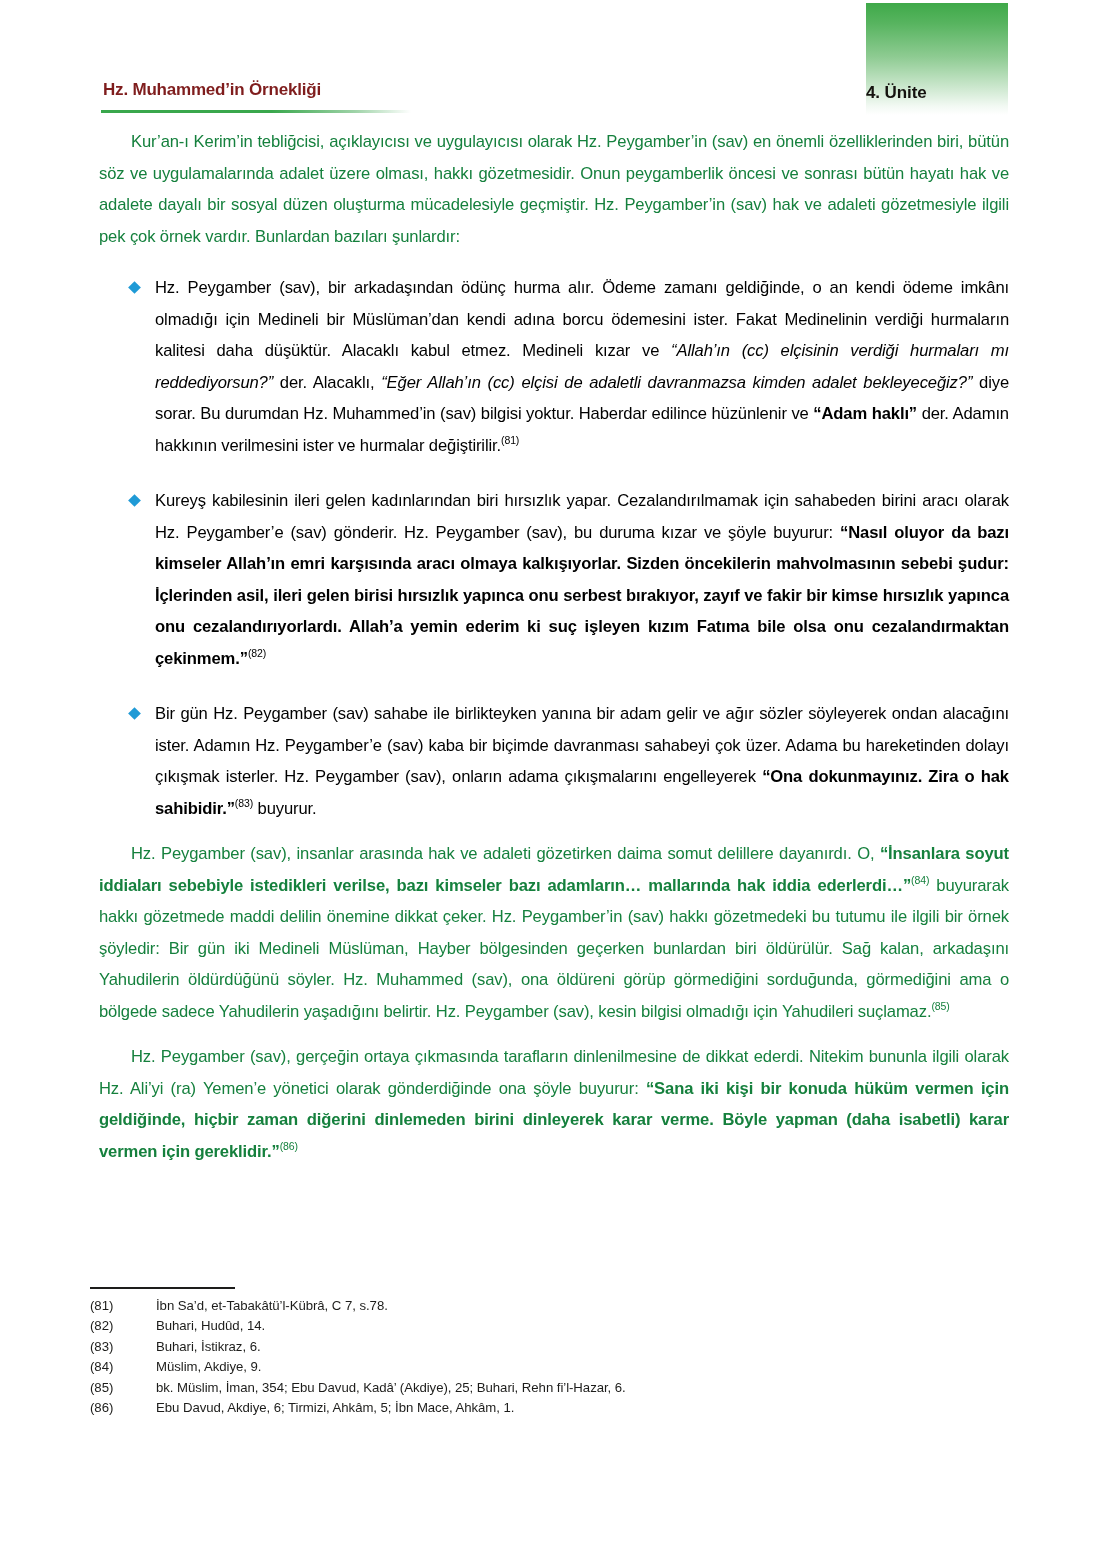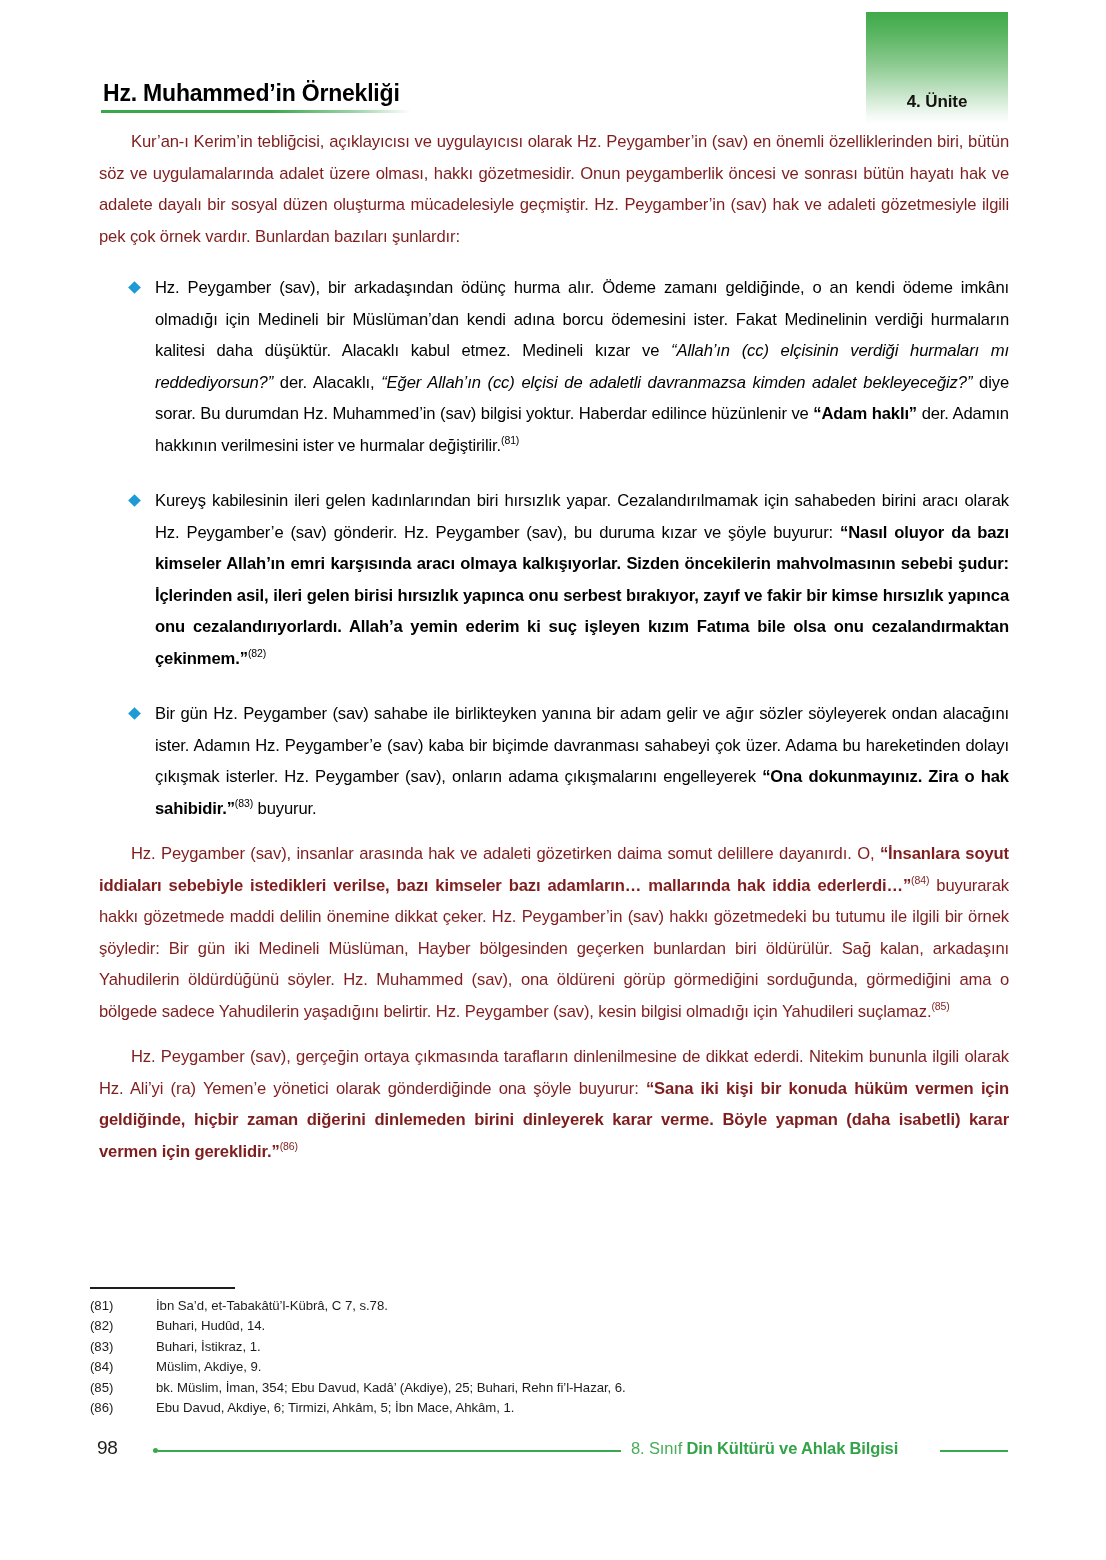--- a/index.html
+++ b/index.html
@@ -21,44 +21,44 @@
     position: absolute;
     inset: 0;
     width: 1106px;
     height: 1560px;
   }
 
   
   .unit-badge {
     position: absolute;
     left: 866px;
-    top: 12px;
+    top: 3px;
     width: 142px;
     height: 112px;
     background: linear-gradient(to bottom, #3fa949 0%, #57b45f 18%, #8ecb92 48%, #c9e6cb 74%, #f2f9f3 92%, #ffffff 100%);
     display: flex;
     align-items: flex-end;
-    justify-content: center;
+    justify-content: flex-start;
     box-sizing: border-box;
     padding-bottom: 12px;
   }
   .unit-badge-label {
     font-size: 17px;
     font-weight: bold;
     color: #15120f;
     letter-spacing: -0.1px;
   }
 
   .header-title {
     position: absolute;
     left: 103px;
     top: 80px;
-    font-size: 23px;
+    font-size: 17px;
     font-weight: bold;
-    color: #000000;
+    color: #7f1d1d;
     letter-spacing: -0.2px;
     white-space: nowrap;
   }
   .header-rule {
     position: absolute;
     left: 101px;
     top: 110px;
     width: 310px;
     height: 3px;
     background: linear-gradient(to right, #39a74c 0%, #39a74c 55%, #9fd3a8 82%, rgba(255,255,255,0) 100%);
@@ -71,21 +71,21 @@
     top: 126px;
     width: 910px;
   }
 
   p.para {
     margin: 0 0 0 0;
     font-size: 16.6px;
     line-height: 31.5px;
     text-align: justify;
     text-justify: inter-word;
-    color: #7f1d1d;
+    color: #15803d;
     letter-spacing: -0.12px;
   }
   p.para.indent { text-indent: 32px; }
 
   .gap-after-p1 { height: 20px; }
   .gap-sm { height: 14px; }
 
   .bullet-list {
     margin: 0;
     padding: 0;
@@ -252,38 +252,31 @@
         <div class="footnote-row">
           <div class="footnote-num">(81)</div>
           <div class="footnote-text">İbn Sa’d, et-Tabakâtü’l-Kübrâ, C 7, s.78.</div>
         </div>
         <div class="footnote-row">
           <div class="footnote-num">(82)</div>
           <div class="footnote-text">Buhari, Hudûd, 14.</div>
         </div>
         <div class="footnote-row">
           <div class="footnote-num">(83)</div>
-          <div class="footnote-text">Buhari, İstikraz, 1.</div>
+          <div class="footnote-text">Buhari, İstikraz, 6.</div>
         </div>
         <div class="footnote-row">
           <div class="footnote-num">(84)</div>
           <div class="footnote-text">Müslim, Akdiye, 9.</div>
         </div>
         <div class="footnote-row">
           <div class="footnote-num">(85)</div>
           <div class="footnote-text">bk. Müslim, İman, 354; Ebu Davud, Kadâ’ (Akdiye), 25; Buhari, Rehn fi’l-Hazar, 6.</div>
         </div>
         <div class="footnote-row">
           <div class="footnote-num">(86)</div>
           <div class="footnote-text">Ebu Davud, Akdiye, 6; Tirmizi, Ahkâm, 5; İbn Mace, Ahkâm, 1.</div>
         </div>
       </div>
   </div>
 
-  <div class="footer">
-    <div class="page-number">98</div>
-    <div class="footer-dot"></div>
-    <div class="footer-line-left"></div>
-    <div class="footer-label"><span>8. Sınıf </span><span class="bold-part">Din Kültürü ve Ahlak Bilgisi</span></div>
-    <div class="footer-line-right"></div>
-  </div>
 
 </div>
 
 </body></html>

